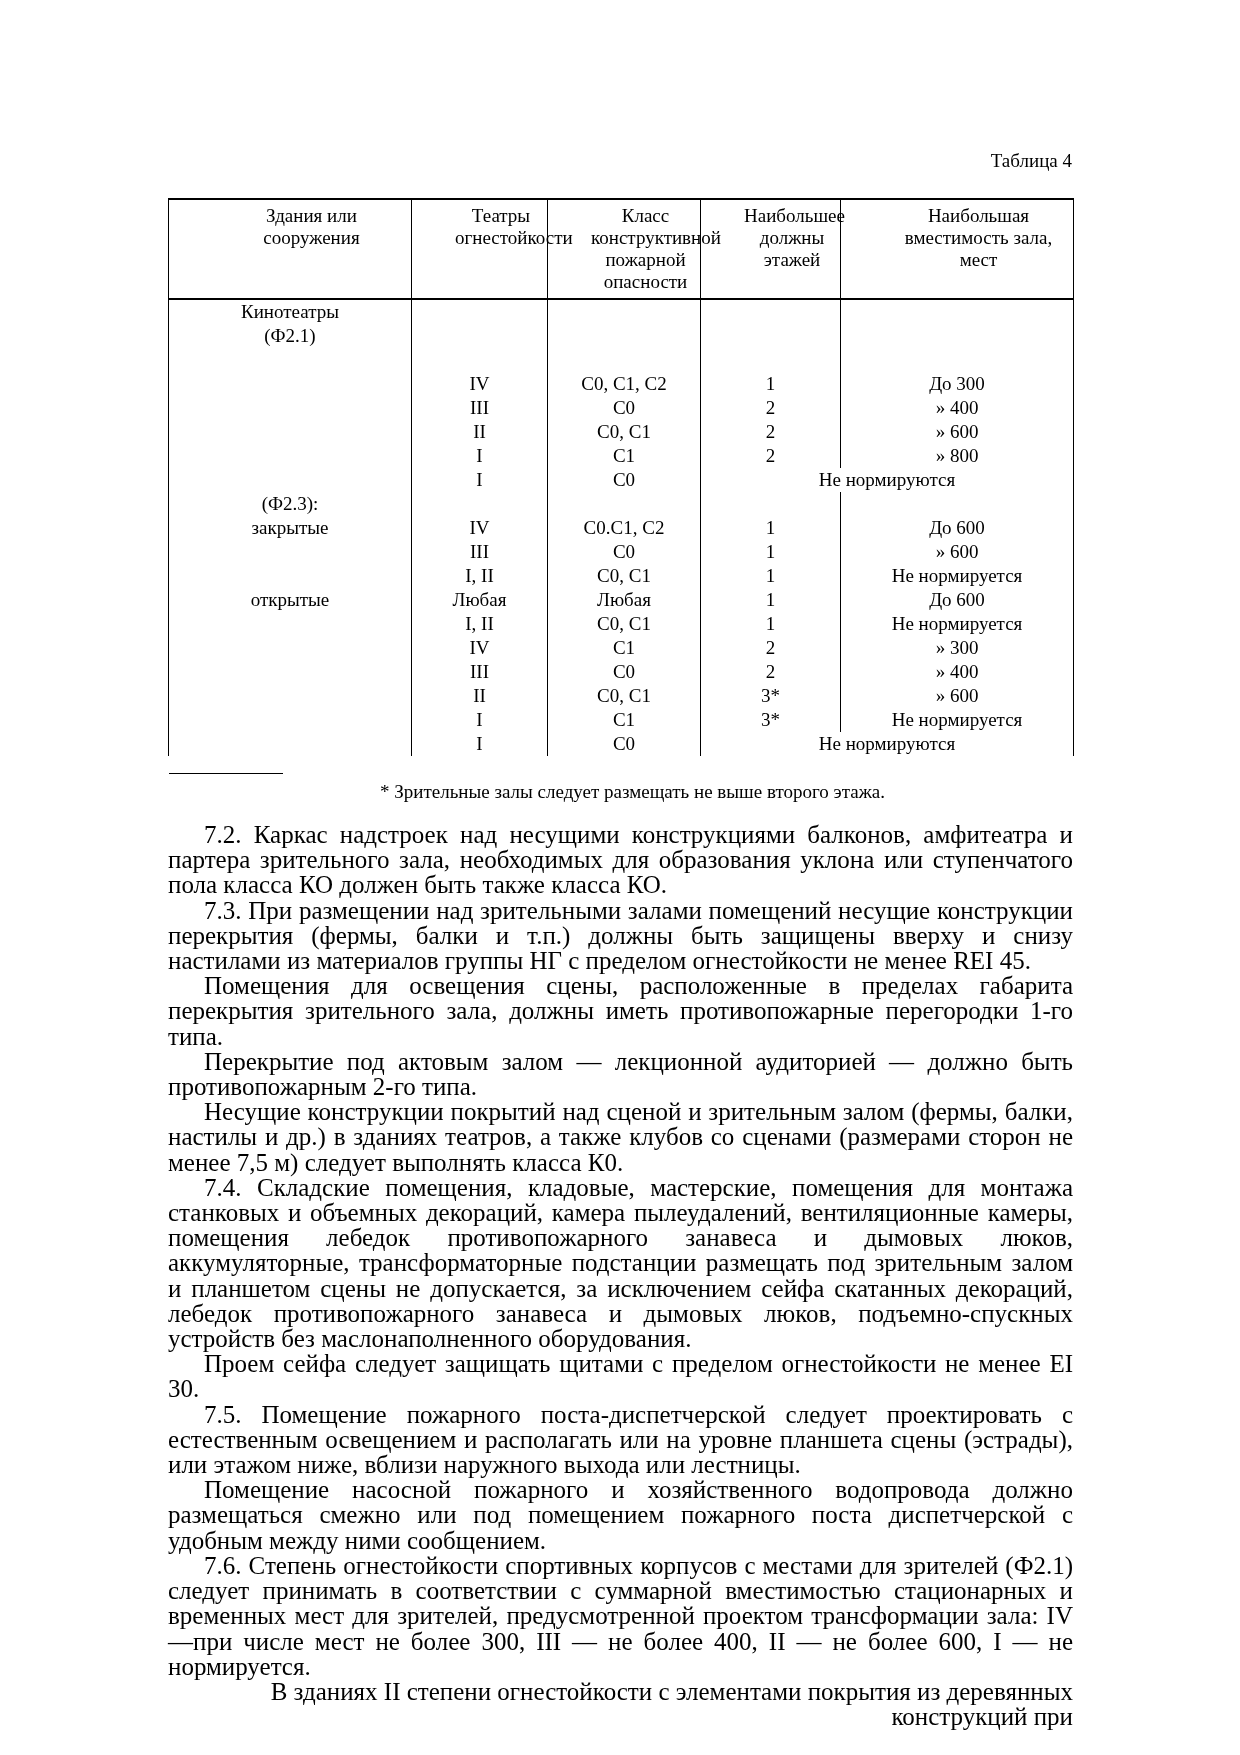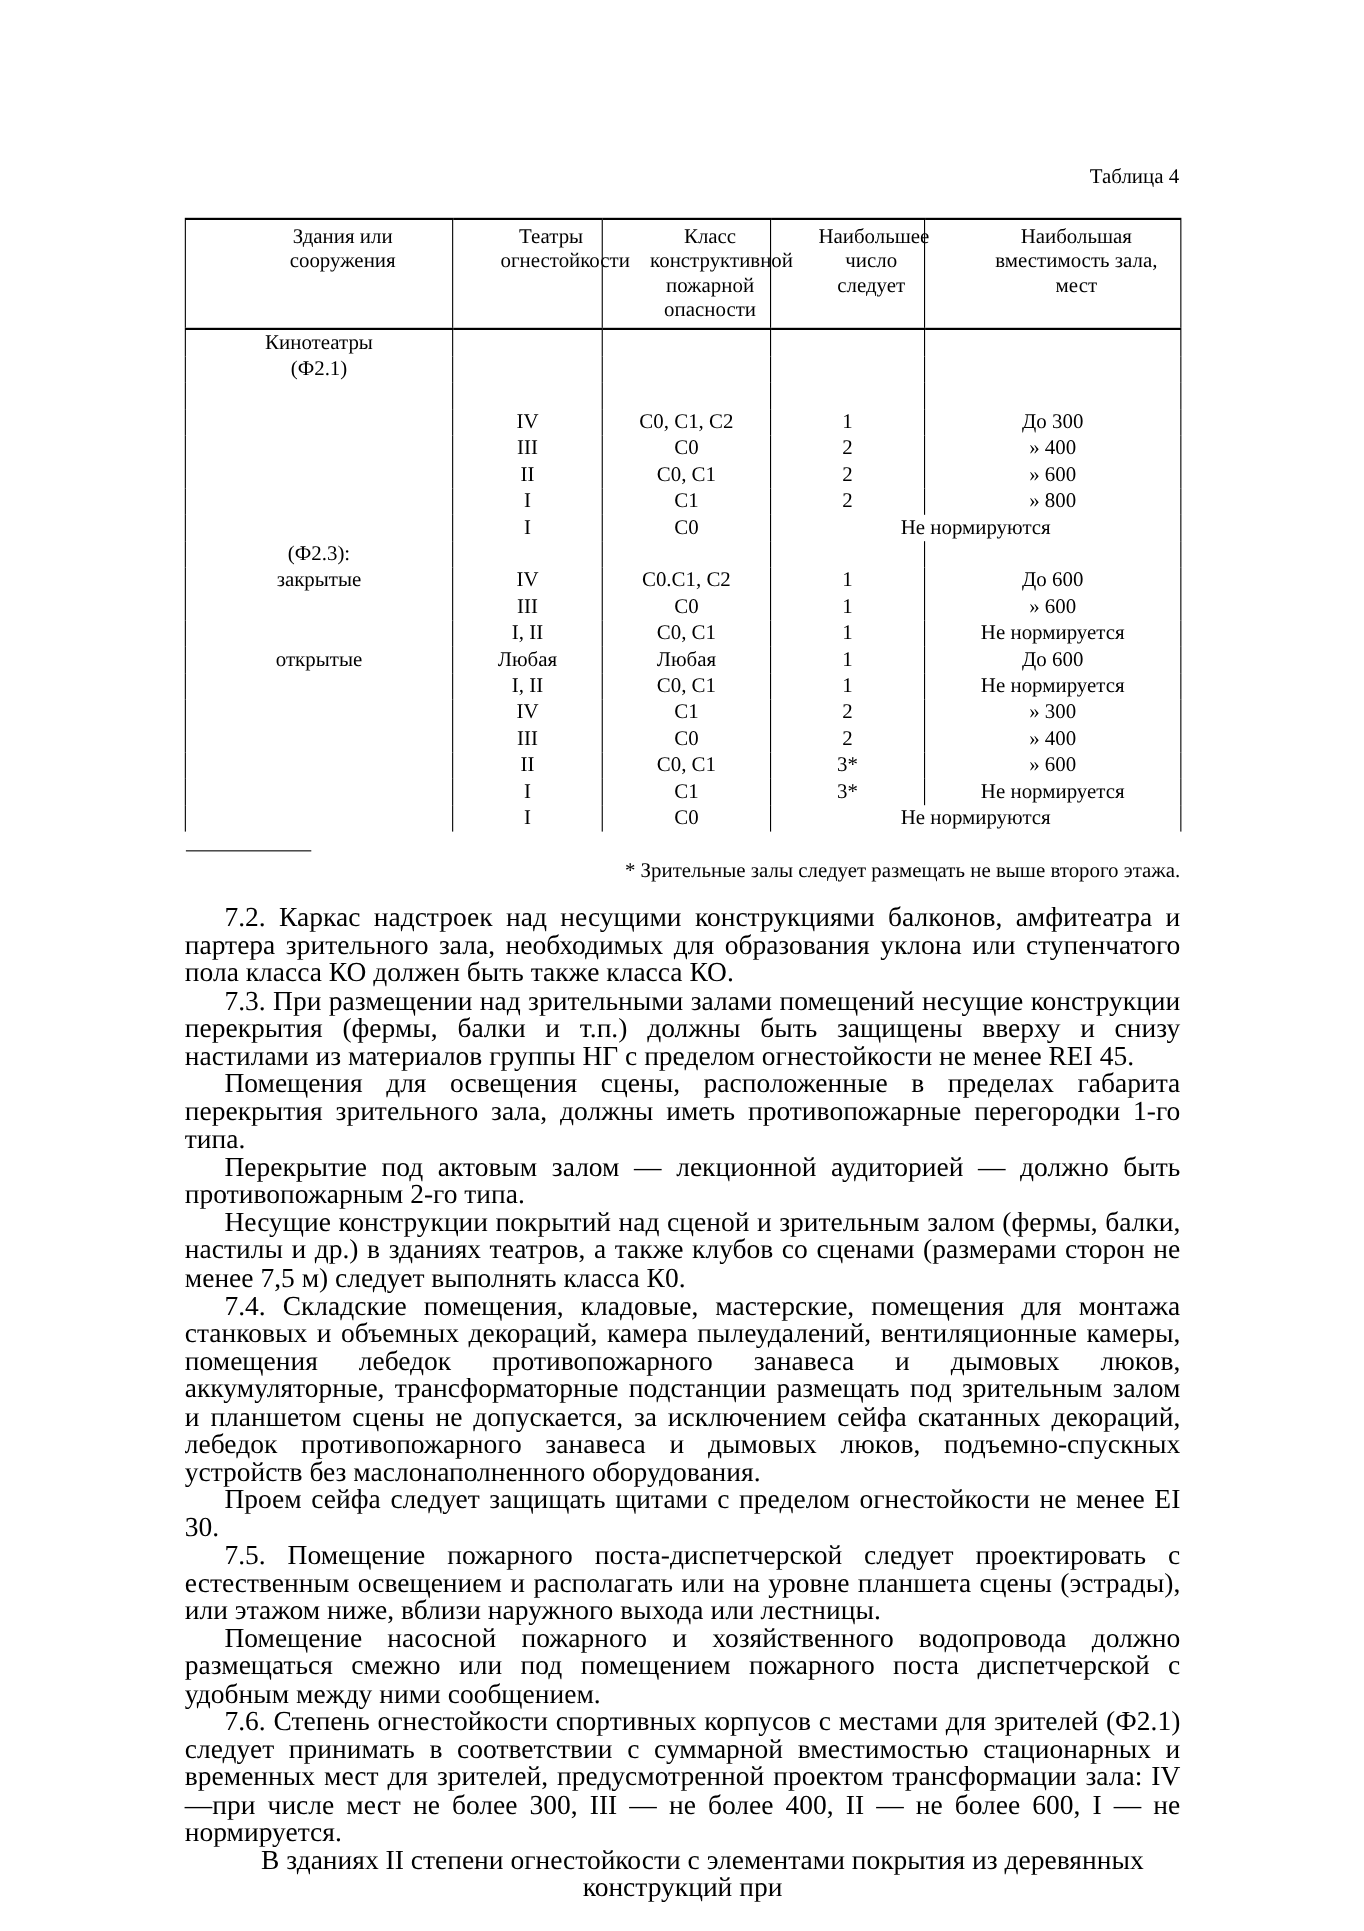--- a/index.html
+++ b/index.html
@@ -97,38 +97,38 @@
     height: 0;
     border-top: 1.4px solid #000;
     margin-top: 17px;
     margin-left: 1px;
     margin-bottom: 6px;
   }
   .footnote {
     font-size: 19px;
     line-height: 23px;
     margin: 0 0 0 24px;
-    text-align: right;
+    text-align: center;
   }
 
   
   .body-text {
     margin-top: 19px;
     font-size: 25px;
     line-height: 25.2px;
     text-align: justify;
   }
   .body-text p {
     margin: 0;
     text-indent: 36px;
     text-align: justify;
     text-justify: inter-word;
   }
   .body-text p.last-par {
-    text-align: center;
+    text-align: right;
   }
   sup {
     font-size: 0.68em;
     vertical-align: super;
     line-height: 0;
   }
 </style>
 </head>
 <body>
 
@@ -156,21 +156,21 @@
             <span class="hdr-line">огнестойкости</span>
           </th>
           <th>
             <span class="hdr-line">Класс</span>
             <span class="hdr-line">конструктивной</span>
             <span class="hdr-line">пожарной</span>
             <span class="hdr-line">опасности</span>
           </th>
           <th>
             <span class="hdr-line">Наибольшее</span>
-            <span class="hdr-line">число следует</span>
+            <span class="hdr-line">должны этажей</span>
           </th>
           <th>
             <span class="hdr-line">Наибольшая</span>
             <span class="hdr-line">вместимость зала,</span>
             <span class="hdr-line">мест</span>
           </th>
         </tr>
       </thead>
       <tbody id="table-body">
           <tr>

